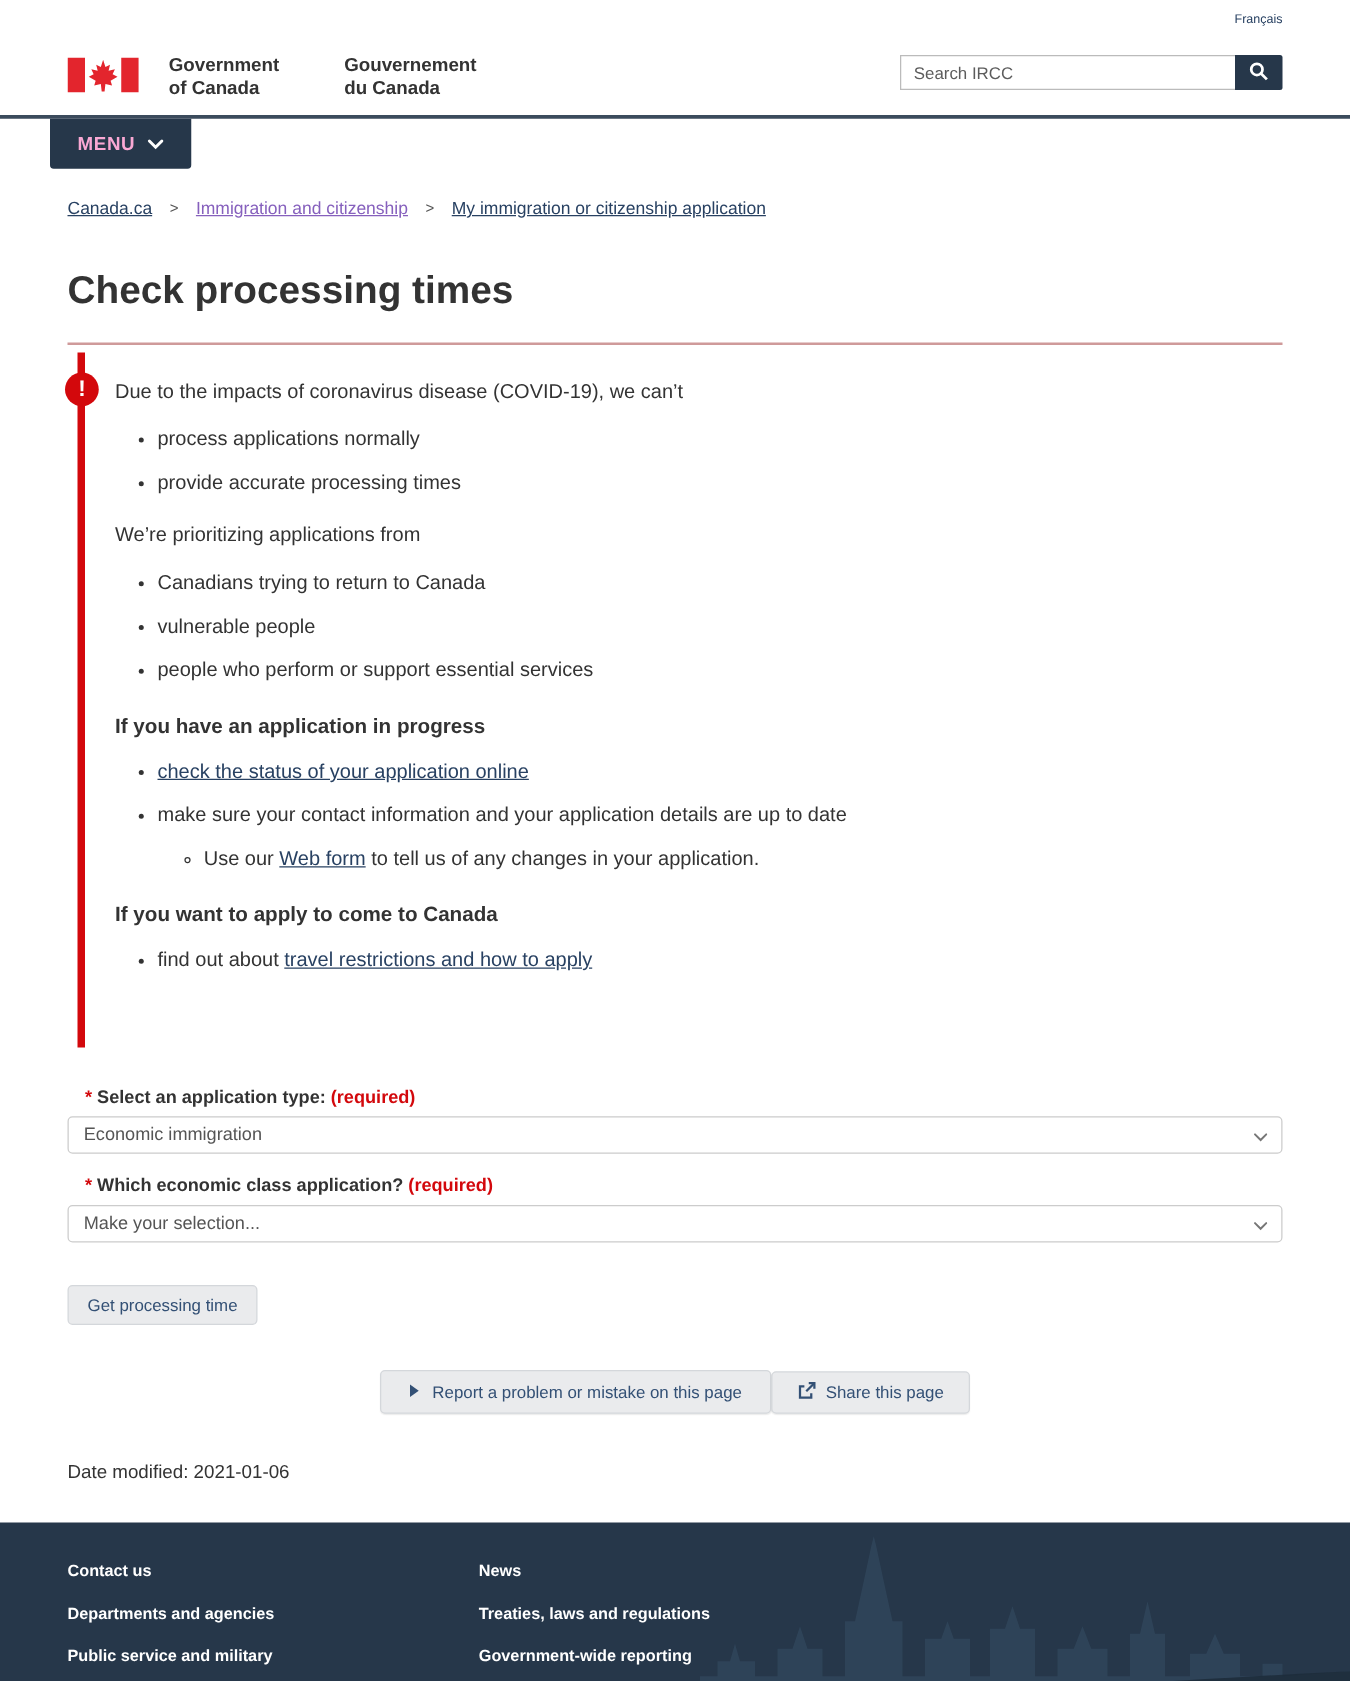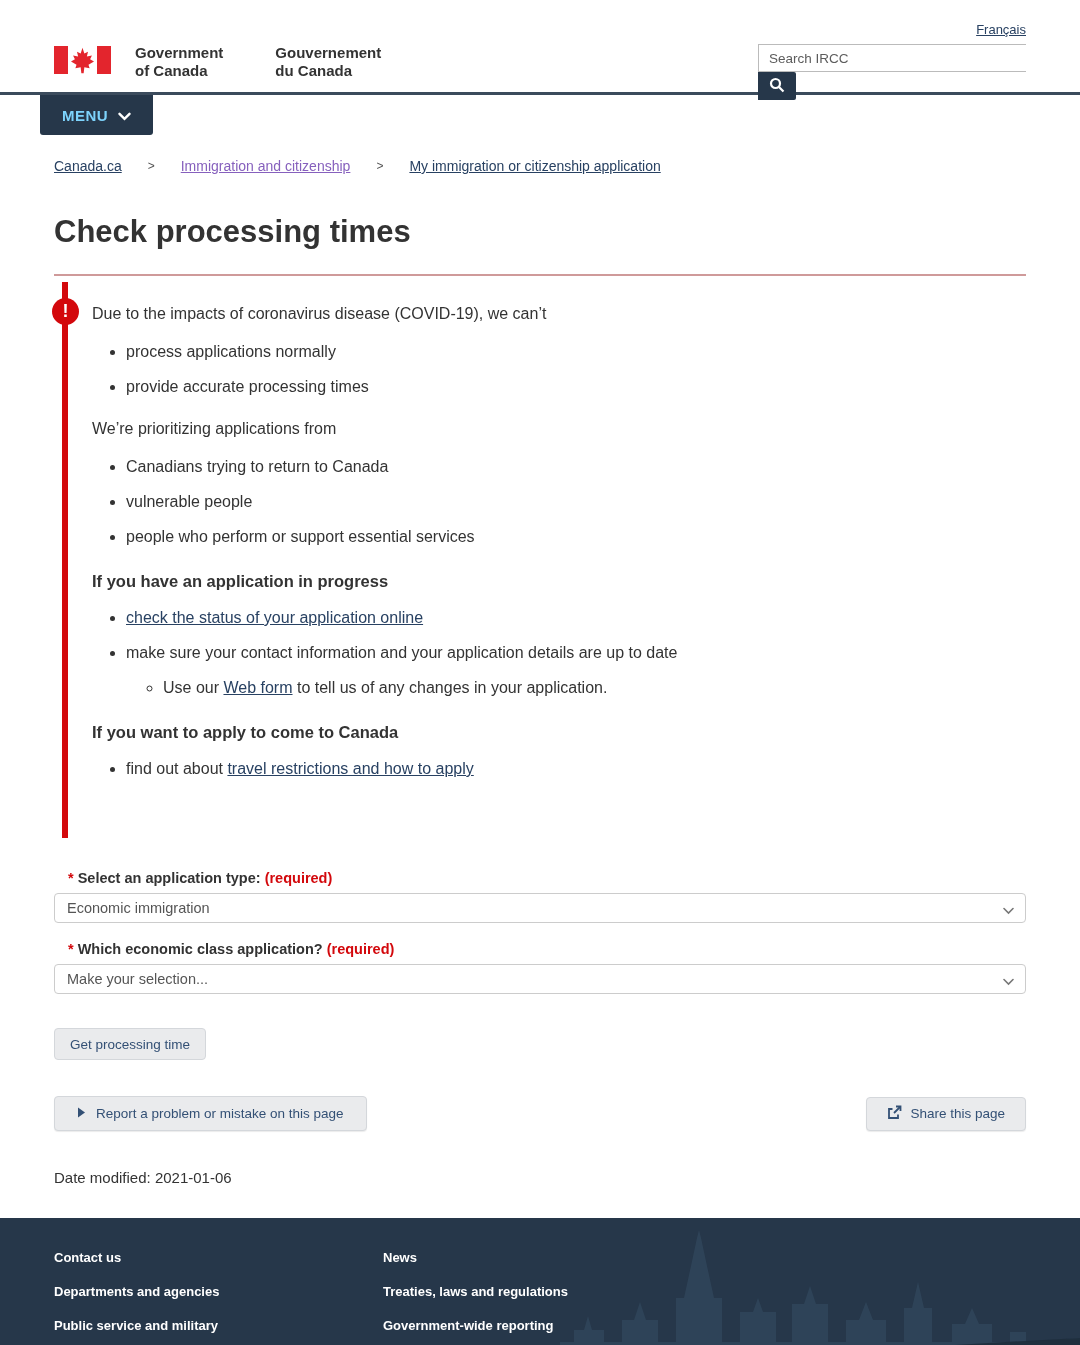--- a/index.html
+++ b/index.html
@@ -4,34 +4,34 @@
 <style>
   * { margin:0; padding:0; box-sizing:border-box; }
   body { background:#fff; font-family:"Liberation Sans", sans-serif; color:#333; }
   .page { width:1080px; min-height:1345px; background:#fff; position:relative; overflow:hidden; }
 
   
   .header { position:relative; height:92px; background:#fff; }
   .fip { position:absolute; left:54px; top:44px; display:flex; align-items:flex-start; }
   .fip-flag { margin-right:24px; margin-top:2px; }
   .fip-text { font-size:15px; font-weight:bold; color:#333; line-height:18px; margin-right:52px; }
-  .lang-link { position:absolute; right:54px; top:10px; font-size:13px; color:#284162; text-decoration:underline; cursor:pointer;margin-top:12px; }
-  .search-box { position:absolute; right:54px; top:44px; display:flex;flex-direction:column; }
+  .lang-link { position:absolute; right:54px; top:10px; font-size:10px; color:#284162; cursor:pointer; }
+  .search-box { position:absolute; right:54px; top:44px; display:flex; }
   .search-input { width:268px; height:28px; border:1px solid #bbb; border-right:none; padding:0 10px; font-size:13.5px; color:#333; font-family:"Liberation Sans",sans-serif; outline:none; }
   .search-input::placeholder { color:#5c5c5c; }
   .search-btn { width:38px; height:28px; background:#26374a; border:none; display:flex; align-items:center; justify-content:center; cursor:pointer; border-radius:0 2px 2px 0; }
 
   
   .menubar { border-top:3px solid #3b4b5c; height:40px; }
-  .menu-btn { margin-left:40px; height:40px; padding:0 22px; background:#26374a; color:#7dd3fc; border:none;
+  .menu-btn { margin-left:40px; height:40px; padding:0 22px; background:#26374a; color:#f9a8d4; border:none;
               font-size:15px; font-weight:bold; letter-spacing:.5px; display:inline-flex; align-items:center; gap:10px;
               cursor:pointer; font-family:"Liberation Sans",sans-serif; border-radius:0 0 3px 3px;justify-content:center; }
 
   
-  .breadcrumb { margin:26px 0 0 54px; font-size:14px; display:flex; align-items:center; gap:26px; }
+  .breadcrumb { margin:26px 0 0 54px; font-size:14px; display:flex; align-items:center; gap:14px; }
   .breadcrumb a { color:#284162; text-decoration:underline; cursor:pointer; }
   .breadcrumb a.visited { color:#8660bd; }
   .crumb-sep { color:#555; font-size:12px; }
 
   
   .main { margin:0 54px; width:972px; }
   h1.page-title { margin-top:40px; font-size:31px; font-weight:bold; color:#333; padding-bottom:24px; border-bottom:2px solid #cf9a9a; }
 
   
   .alert { position:relative; margin-top:6px; padding:17px 0 38px 38px; }
@@ -52,21 +52,21 @@
   .select-wrap { position:relative; margin-bottom:18px; }
   select.gc-select { width:100%; height:30px; border:1px solid #ccc; border-radius:4px; padding:0 30px 0 12px;
                      font-size:14.5px; color:#555; background:#fff; appearance:none; -webkit-appearance:none;
                      font-family:"Liberation Sans",sans-serif; cursor:pointer; }
   .select-chevron { position:absolute; right:12px; top:8px; pointer-events:none; color:#777; }
   .gc-btn { background:#eaebed; border:1px solid #d4d7db; border-radius:4px; color:#335075;
             font-size:13.5px; font-family:"Liberation Sans",sans-serif; cursor:pointer; }
   .submit-btn { margin-top:16px; height:32px; padding:0 15px; }
 
   
-  .actions { margin-top:36px; display:flex; justify-content:space-between; align-items:center; }
+  .actions { margin-top:36px; display:flex; justify-content:center; align-items:center; }
   .report-btn { height:35px; padding:0 22px; display:inline-flex; align-items:center; gap:10px; box-shadow:0 1px 1px rgba(0,0,0,.08); }
   .share-btn { height:34px; padding:0 20px; display:inline-flex; align-items:center; gap:8px; box-shadow:0 1px 1px rgba(0,0,0,.08); }
 
   .date-modified { margin-top:38px; font-size:15px; color:#333; }
 
   
   .footer { margin-top:32px; position:relative; height:146px; background:#26374a; overflow:hidden; }
   .footer-cols { position:relative; z-index:2; display:grid; grid-template-columns:329px 327px auto; padding:30px 12px 0 54px;font-weight:bold; }
   .footer-cols ul { list-style:none; }
   .footer-cols li { margin-bottom:16px; }

